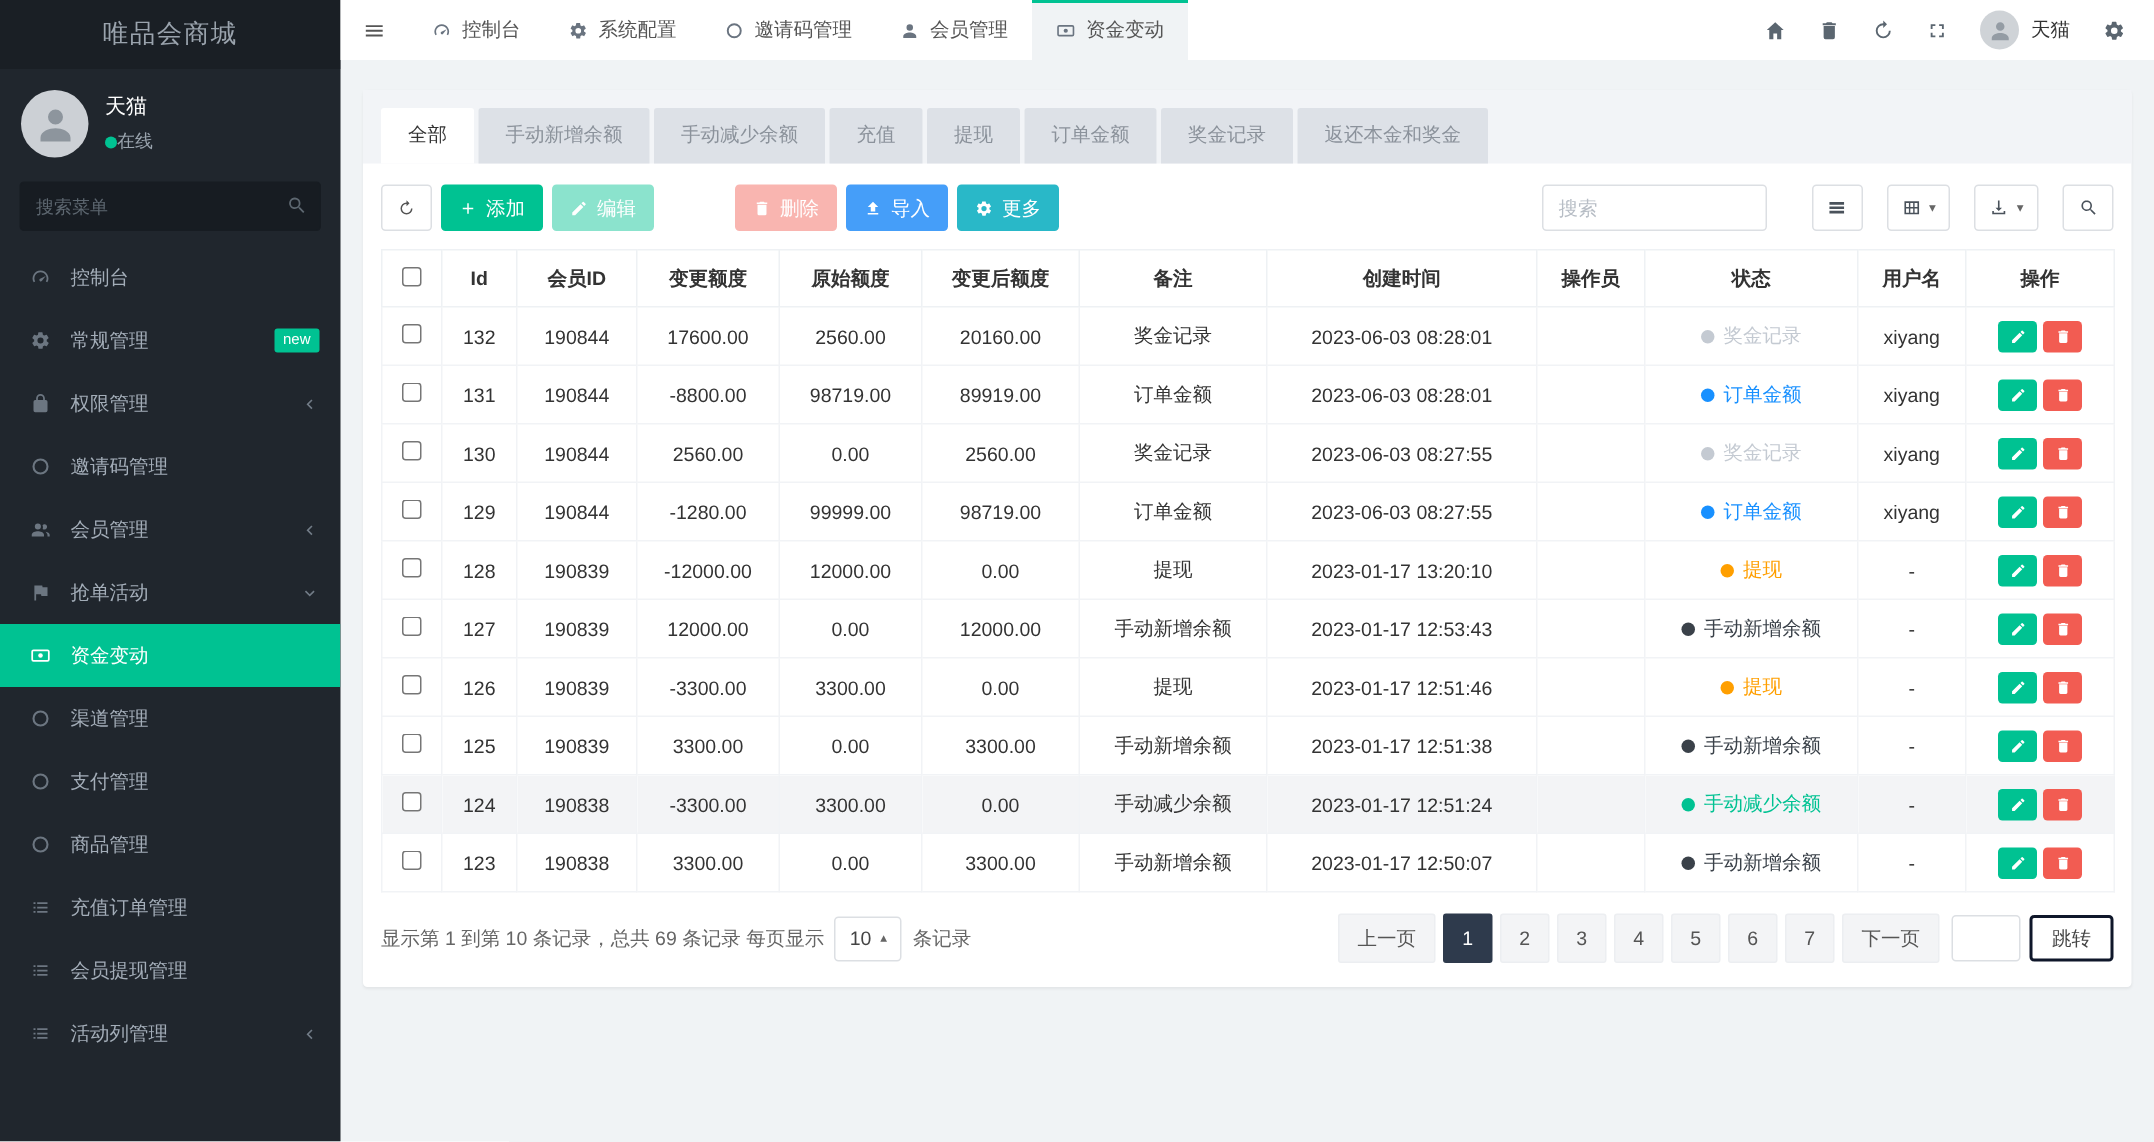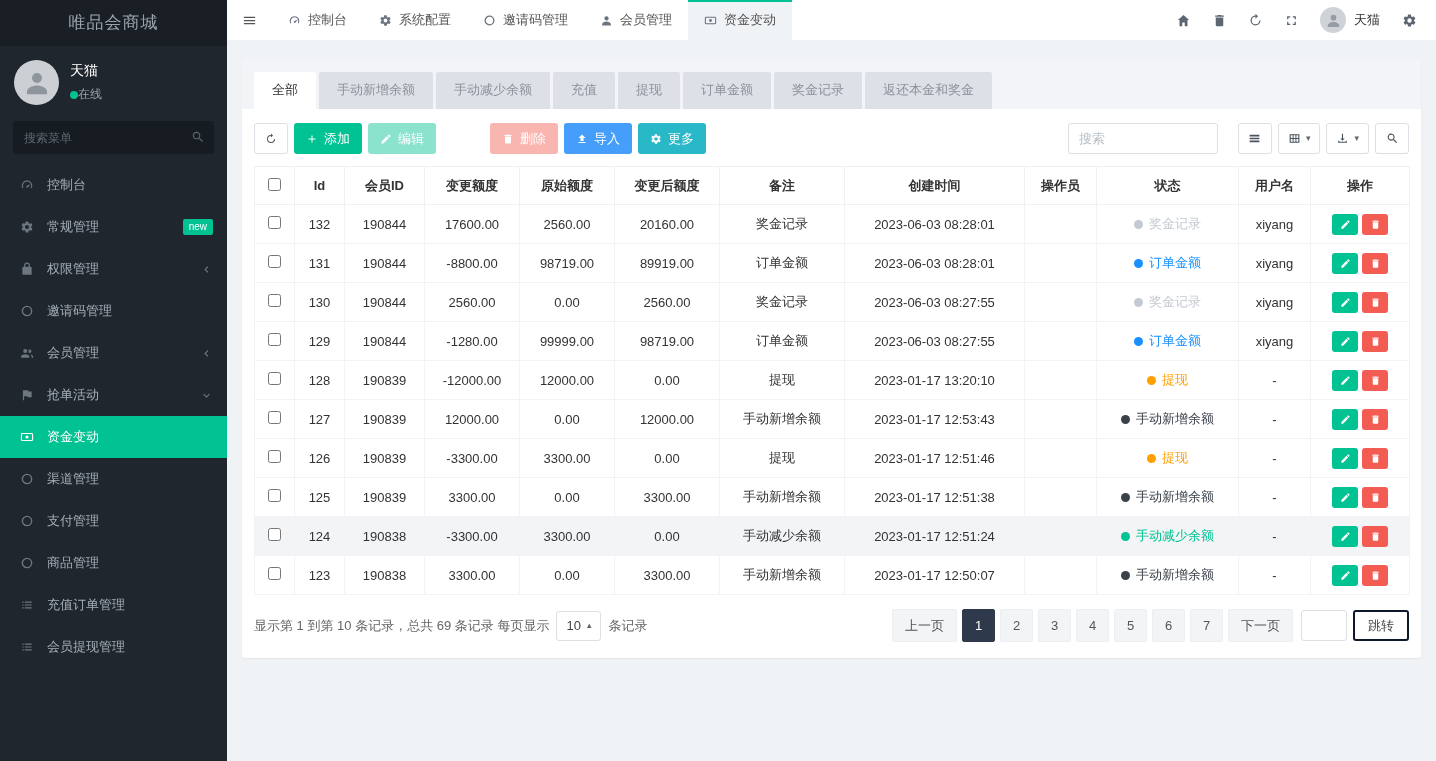--- a/index.html
+++ b/index.html
@@ -55,21 +55,21 @@
   
   .toolbar{display:flex;align-items:center;gap:6px;padding:2px 0 12px;justify-content:flex-end;}
   .btn{height:31px;display:inline-flex;align-items:center;gap:6px;padding:0 12px;border:none;border-radius:3px;color:#fff;font-size:13px;cursor:pointer;font-family:inherit;}
   .btn .b-icon{display:inline-flex;font-size:12px;}
   .btn-plain{background:#fff;border:1px solid #dcdfe3;color:#555;width:34px;justify-content:center;padding:0;}
   .btn-green{background:var(--theme-green,#00c292);}
   .btn-blue{background:var(--import-blue,#459ef9);}
   .btn-teal{background:var(--more-teal,#29b8c8);}
   .btn-red{background:var(--danger-red,#f25c52);margin-left:48px;}
   .btn.disabled{opacity:.45;cursor:not-allowed;}
-  .toolbar-right{margin-left:auto;display:flex;align-items:center;gap:6px;}
+  .toolbar-right{margin-left:auto;display:flex;align-items:center;gap:16px;}
   .search-input{width:150px;height:31px;border:1px solid #dcdfe3;border-radius:3px;padding:0 10px;font-size:13px;outline:none;color:#333;font-family:inherit;margin-right:14px;}
   input::placeholder{color:#b7bdc5;}
   .icon-btn{height:31px;min-width:34px;padding:0 9px;background:#fff;border:1px solid #dcdfe3;border-radius:3px;display:inline-flex;align-items:center;justify-content:center;gap:5px;color:#4a525b;cursor:pointer;font-size:13px;font-family:inherit;}
   .caret{font-size:9px;color:#666;line-height:1;}
 
   
   table.grid{width:100%;border-collapse:collapse;table-layout:fixed;}
   .grid th{font-weight:bold;color:#333;height:38px;text-align:center;font-size:13px;border:1px solid #eef1f4;cursor:pointer;}
   .grid td{height:39px;text-align:center;color:#333;font-size:13px;border:1px solid #f1f3f6;overflow:hidden;white-space:nowrap;}
   .grid tr.highlight td{background:#f3f4f6;}
@@ -226,20 +226,33 @@
           </span>
           <span class="mi-label">充值订单管理</span>
         </div>
         <div class="menu-item">
           <span class="mi-icon">
             <svg viewBox="0 0 24 24" width="1em" height="1em" fill="currentColor" aria-hidden="true">
               <path d="M4 6h2.3v2H4zm4.2 0H20v2H8.2zM4 11h2.3v2H4zm4.2 0H20v2H8.2zM4 16h2.3v2H4zm4.2 0H20v2H8.2z"></path>
             </svg>
           </span>
           <span class="mi-label">会员提现管理</span>
+        </div>
+        <div class="menu-item">
+          <span class="mi-icon">
+            <svg viewBox="0 0 24 24" width="1em" height="1em" fill="currentColor" aria-hidden="true">
+              <path d="M4 6h2.3v2H4zm4.2 0H20v2H8.2zM4 11h2.3v2H4zm4.2 0H20v2H8.2zM4 16h2.3v2H4zm4.2 0H20v2H8.2z"></path>
+            </svg>
+          </span>
+          <span class="mi-label">活动列管理</span>
+          <span class="chev">
+            <svg viewBox="0 0 24 24" width="1em" height="1em" fill="currentColor" aria-hidden="true">
+              <path d="M15.4 7.4L14 6l-6 6 6 6 1.4-1.4L10.8 12z"></path>
+            </svg>
+          </span>
         </div>
       </nav>
   </aside>
 
   <div class="main">
 
     <header class="topbar">
       <span class="hamburger">
           <svg viewBox="0 0 24 24" width="1em" height="1em" fill="currentColor" aria-hidden="true">
             <path d="M3 6h18v2H3zm0 5h18v2H3zm0 5h18v2H3z"></path>

